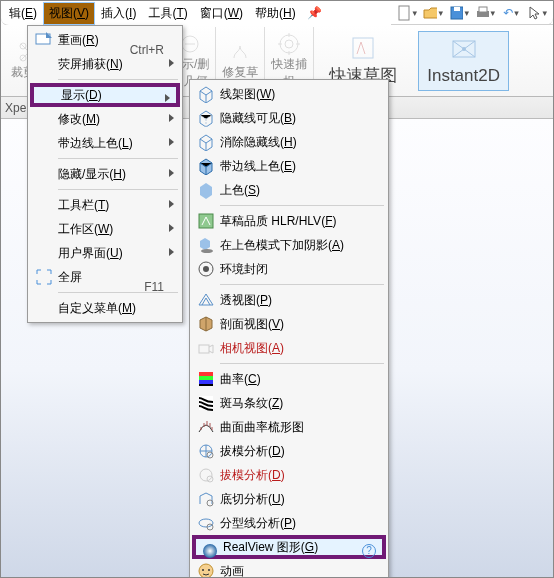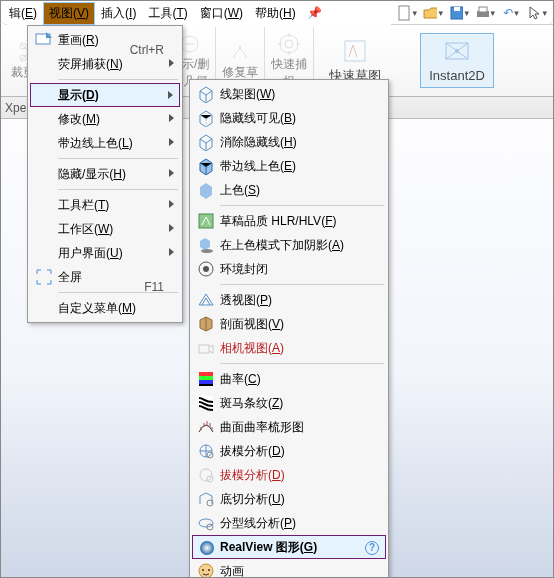--- a/index.html
+++ b/index.html
@@ -7,27 +7,27 @@
 .menubar { height:24px; background:#fff; display:flex; align-items:center; padding:12px 2px; border-bottom:1px solid #d0d0d0;border-radius:8px; }
 .menubar .mi { padding:3px 6px; cursor:default; }
 .menubar .mi.open { background:#a16207; border:1px solid #99ccff; padding:2px 5px; }
 .mkey { text-decoration:underline; }
 .toolbar { height:24px; display:flex; align-items:center; gap:6px; padding:0 6px; border-bottom:1px solid #d0d0d0; position:absolute; top:0; right:0; height:24px;}
 .toolbar .tb { width:20px; height:20px; display:flex; align-items:center; justify-content:center; color:#555; }
 .ribbon { position:absolute; top:24px; left:0; right:0; height:72px; background:linear-gradient(#fff,#f5f5f5); border-bottom:1px solid #b8b8b8; display:flex; align-items:center; padding:2px 4px; }
 .rgrp { display:flex; flex-direction:column; align-items:center; justify-content:center; padding:2px 6px; border-right:1px solid #ddd; height:100%; color:#888; font-size:11px; text-align:center; }
 .rgrp svg { opacity:.45; }
 .rbtn { display:flex; flex-direction:column; align-items:center; padding:4px 8px; border:1px solid transparent; cursor:default; }
-.rbtn.sel { background:#e5f1fb; border:1px solid #7fb7e6;margin-left:18px; }
-.rbtn .lbl { font-size:13px; color:#444; margin-top:2px; }
+.rbtn.sel { background:#e5f1fb; border:1px solid #7fb7e6; }
+.rbtn .lbl { font-size:17px; color:#444; margin-top:2px; }
 .bandtab { position:absolute; top:96px; left:0; right:0; height:22px; background:linear-gradient(#f0f0f0,#e8e8e8); border-bottom:1px solid #bbb; display:flex; align-items:center; font-size:11px; color:#555; padding-left:4px;}
 .canvas { position:absolute; top:118px; left:0; right:0; bottom:0; background:linear-gradient(to bottom,#fdfdff 0%,#f2f5fb 55%,#cfd8e8 100%); }
 .menu { position:absolute; background:#f6f6f6; border:1px solid #9a9a9a; box-shadow:2px 2px 4px rgba(0,0,0,.25); padding:2px; }
 .menu .row { display:flex; align-items:center; height:24px; padding:0 18px 0 28px; position:relative; white-space:nowrap; cursor:default; }
-.menu .row:hover, .menu .row.hl { background:#e5f3ff; border:1px solid #701a75; padding:0 17px 0 27px; height:24px;font-weight:bold; }
+.menu .row:hover, .menu .row.hl { background:#e5f3ff; border:4px solid #701a75; padding:0 17px 0 27px; height:24px; }
 .menu .sep { height:1px; background:#d0d0d0; margin:3px 2px 3px 28px; }
 .menu .ic { position:absolute; left:4px; top:2px; width:20px; height:20px; display:flex; align-items:center; justify-content:center; }
 .menu .arr { position:absolute; right:6px; top:7px; width:0; height:0; border-top:4px solid transparent; border-bottom:4px solid transparent; border-left:5px solid #555; }
 .menu .sc { position:absolute; right:16px; color:#555;margin-top:20px; }
 .submenu1 { left:26px; top:24px; width:156px; }
 .submenu2 { left:188px; top:78px; width:200px; }
 .disabled { color:#b91c1c; }
 .helpico { position:absolute; right:6px; top:5px; width:14px; height:14px; border:1px solid #4a90d9; border-radius:50%; color:#4a90d9; font-size:10px; text-align:center; line-height:12px; }
 .dd { font-size:9px; color:#555; margin-left:1px; }
 </style>

